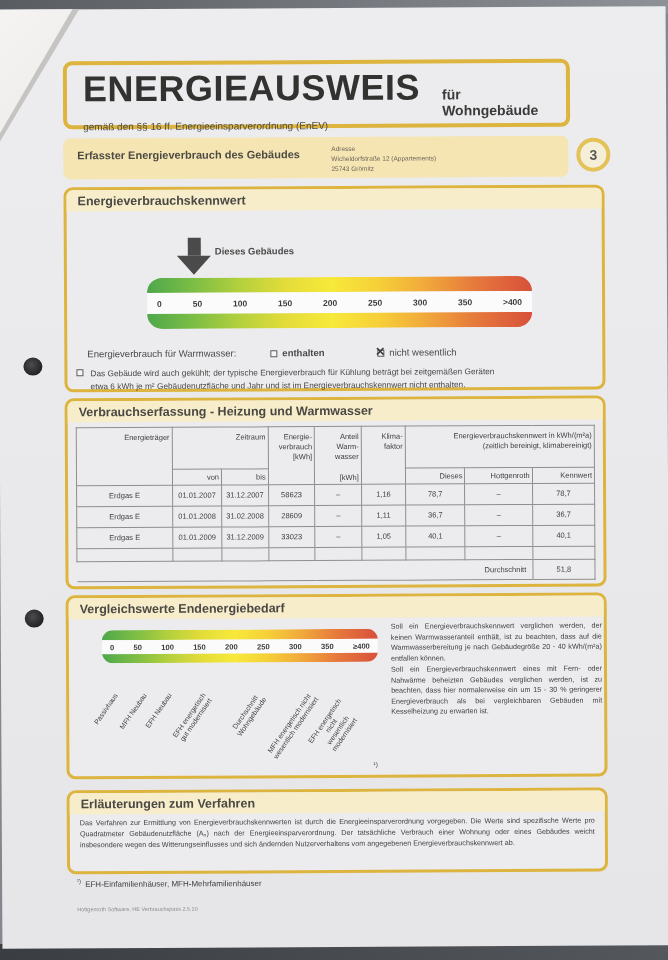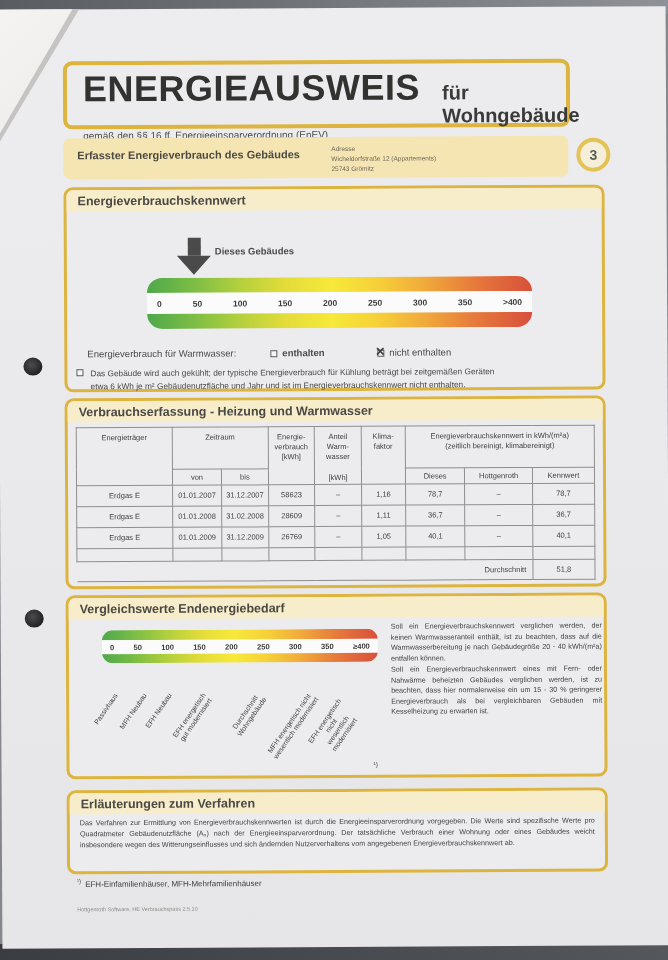--- a/index.html
+++ b/index.html
@@ -26,21 +26,21 @@
   .hole { position:absolute; left:24px; width:19px; height:18px; border-radius:50%;
           background:radial-gradient(circle at 42% 40%, #4c4c4e 0%, #232324 70%); }
   .hole-1 { top:348px; } .hole-2 { top:600px; }
 
   .gold-box { position:absolute; border:3px solid #dcb43e; border-radius:9px; background:#ececee; }
 
   
   .header-box { left:65px; top:52px; width:507px; height:68px; border-width:4px; padding:6px 14px 0 16px; }
   .title-row { display:flex; align-items:baseline; }
   .main-title { font-size:36px; font-weight:bold; letter-spacing:.5px; color:#323231; line-height:1; }
-  .title-suffix { font-size:20px; font-weight:bold; color:#3a3a39; margin-left:22px; }
+  .title-suffix { font-size:14px; font-weight:bold; color:#3a3a39; margin-left:22px; }
   .header-sub { font-size:10px; color:#4e4e4c; margin-top:1px; }
 
   
   .band { position:absolute; left:65px; top:129px; width:505px; height:41px; background:#f5e5b2;
           border-radius:7px; display:flex; padding:6px 12px 4px 14px; }
   .band-title { flex:1; font-size:11px; font-weight:bold; color:#4c4a44; padding-top:5px; }
   .band-address { width:225px; font-size:6.5px; color:#6e665a; line-height:1.55; padding-top:1px; }
   .page-circle { position:absolute; left:578px; top:131px; width:34px; height:34px; border-radius:50%;
                  background:#f5efd9; border:4px solid #e3c257; display:flex; align-items:center;
                  justify-content:center; font-size:14px; font-weight:bold; color:#5b5b52; }
@@ -77,21 +77,21 @@
   .cooling { position:absolute; left:9px; top:177px; width:525px; display:flex; font-size:8.3px;
              color:#4a4a4a; line-height:1.55; }
   .cooling .cbx { margin-top:2px; flex:none; }
   .cooling-text { white-space:pre-line; }
 
   
   table { border-collapse:collapse; width:calc(100% - 16px); margin:5px 8px 0 8px;
           font-size:7.5px; color:#3e3e3e; table-layout:fixed; }
   th, td { border:1px solid #8f8f8f; text-align:center; vertical-align:middle;
            font-weight:normal; padding:1px 2px; }
-  thead th { vertical-align:top; padding-top:5px; }
+  thead th { vertical-align:top; padding-top:5px;text-align:right; }
   .pre { white-space:pre-line; line-height:1.35;margin-left:24px; }
   .h2row th { height:16px; vertical-align:middle; padding-top:1px; }
   tbody td { height:21px; }
   .empty-row td { height:13px; }
   .avg-row td { height:20px; border-top:1px solid #8f8f8f; }
   .avg-blank { border-right:none !important; }
   .avg-label { border-right:1px solid #8f8f8f; text-align:right; padding-right:6px; border-left:none !important; }
   .avg-row td { border-left:none; }
   .avg-row .avg-val { border-left:1px solid #8f8f8f; }
 
@@ -171,21 +171,21 @@
         <span>&gt;400</span>
       </div>
       <div class="band-bot grad"></div>
     </div>
     <div class="ww-row">
       <span class="ww-label">Energieverbrauch für Warmwasser:</span>
       <span class="opt1">
         <span class="cbx"></span><span>enthalten</span>
       </span>
       <span class="opt2">
-        <span class="cbx"><span class="xmark">✕</span></span><span>nicht enthalten</span>
+        <span class="cbx"><span class="xmark">✕</span></span><span>nicht wesentlich</span>
       </span>
     </div>
     <div class="cooling">
       <span class="cbx" style="margin-right:7px;"></span>
       <span class="cooling-text">Das Gebäude wird auch gekühlt; der typische Energieverbrauch für Kühlung beträgt bei zeitgemäßen Geräten
 etwa 6 kWh je m² Gebäudenutzfläche und Jahr und ist im Energieverbrauchskennwert nicht enthalten.</span>
     </div>
   </div>
 
   <div class="gold-box sec2">
@@ -247,21 +247,21 @@
           <td>–</td>
           <td>1,11</td>
           <td>36,7</td>
           <td>–</td>
           <td>36,7</td>
         </tr>
         <tr>
           <td>Erdgas E</td>
           <td>01.01.2009</td>
           <td>31.12.2009</td>
-          <td>26769</td>
+          <td>33023</td>
           <td>–</td>
           <td>1,05</td>
           <td>40,1</td>
           <td>–</td>
           <td>40,1</td>
         </tr>
         <tr class="empty-row">
           <td></td>
             <td></td>
             <td></td>

